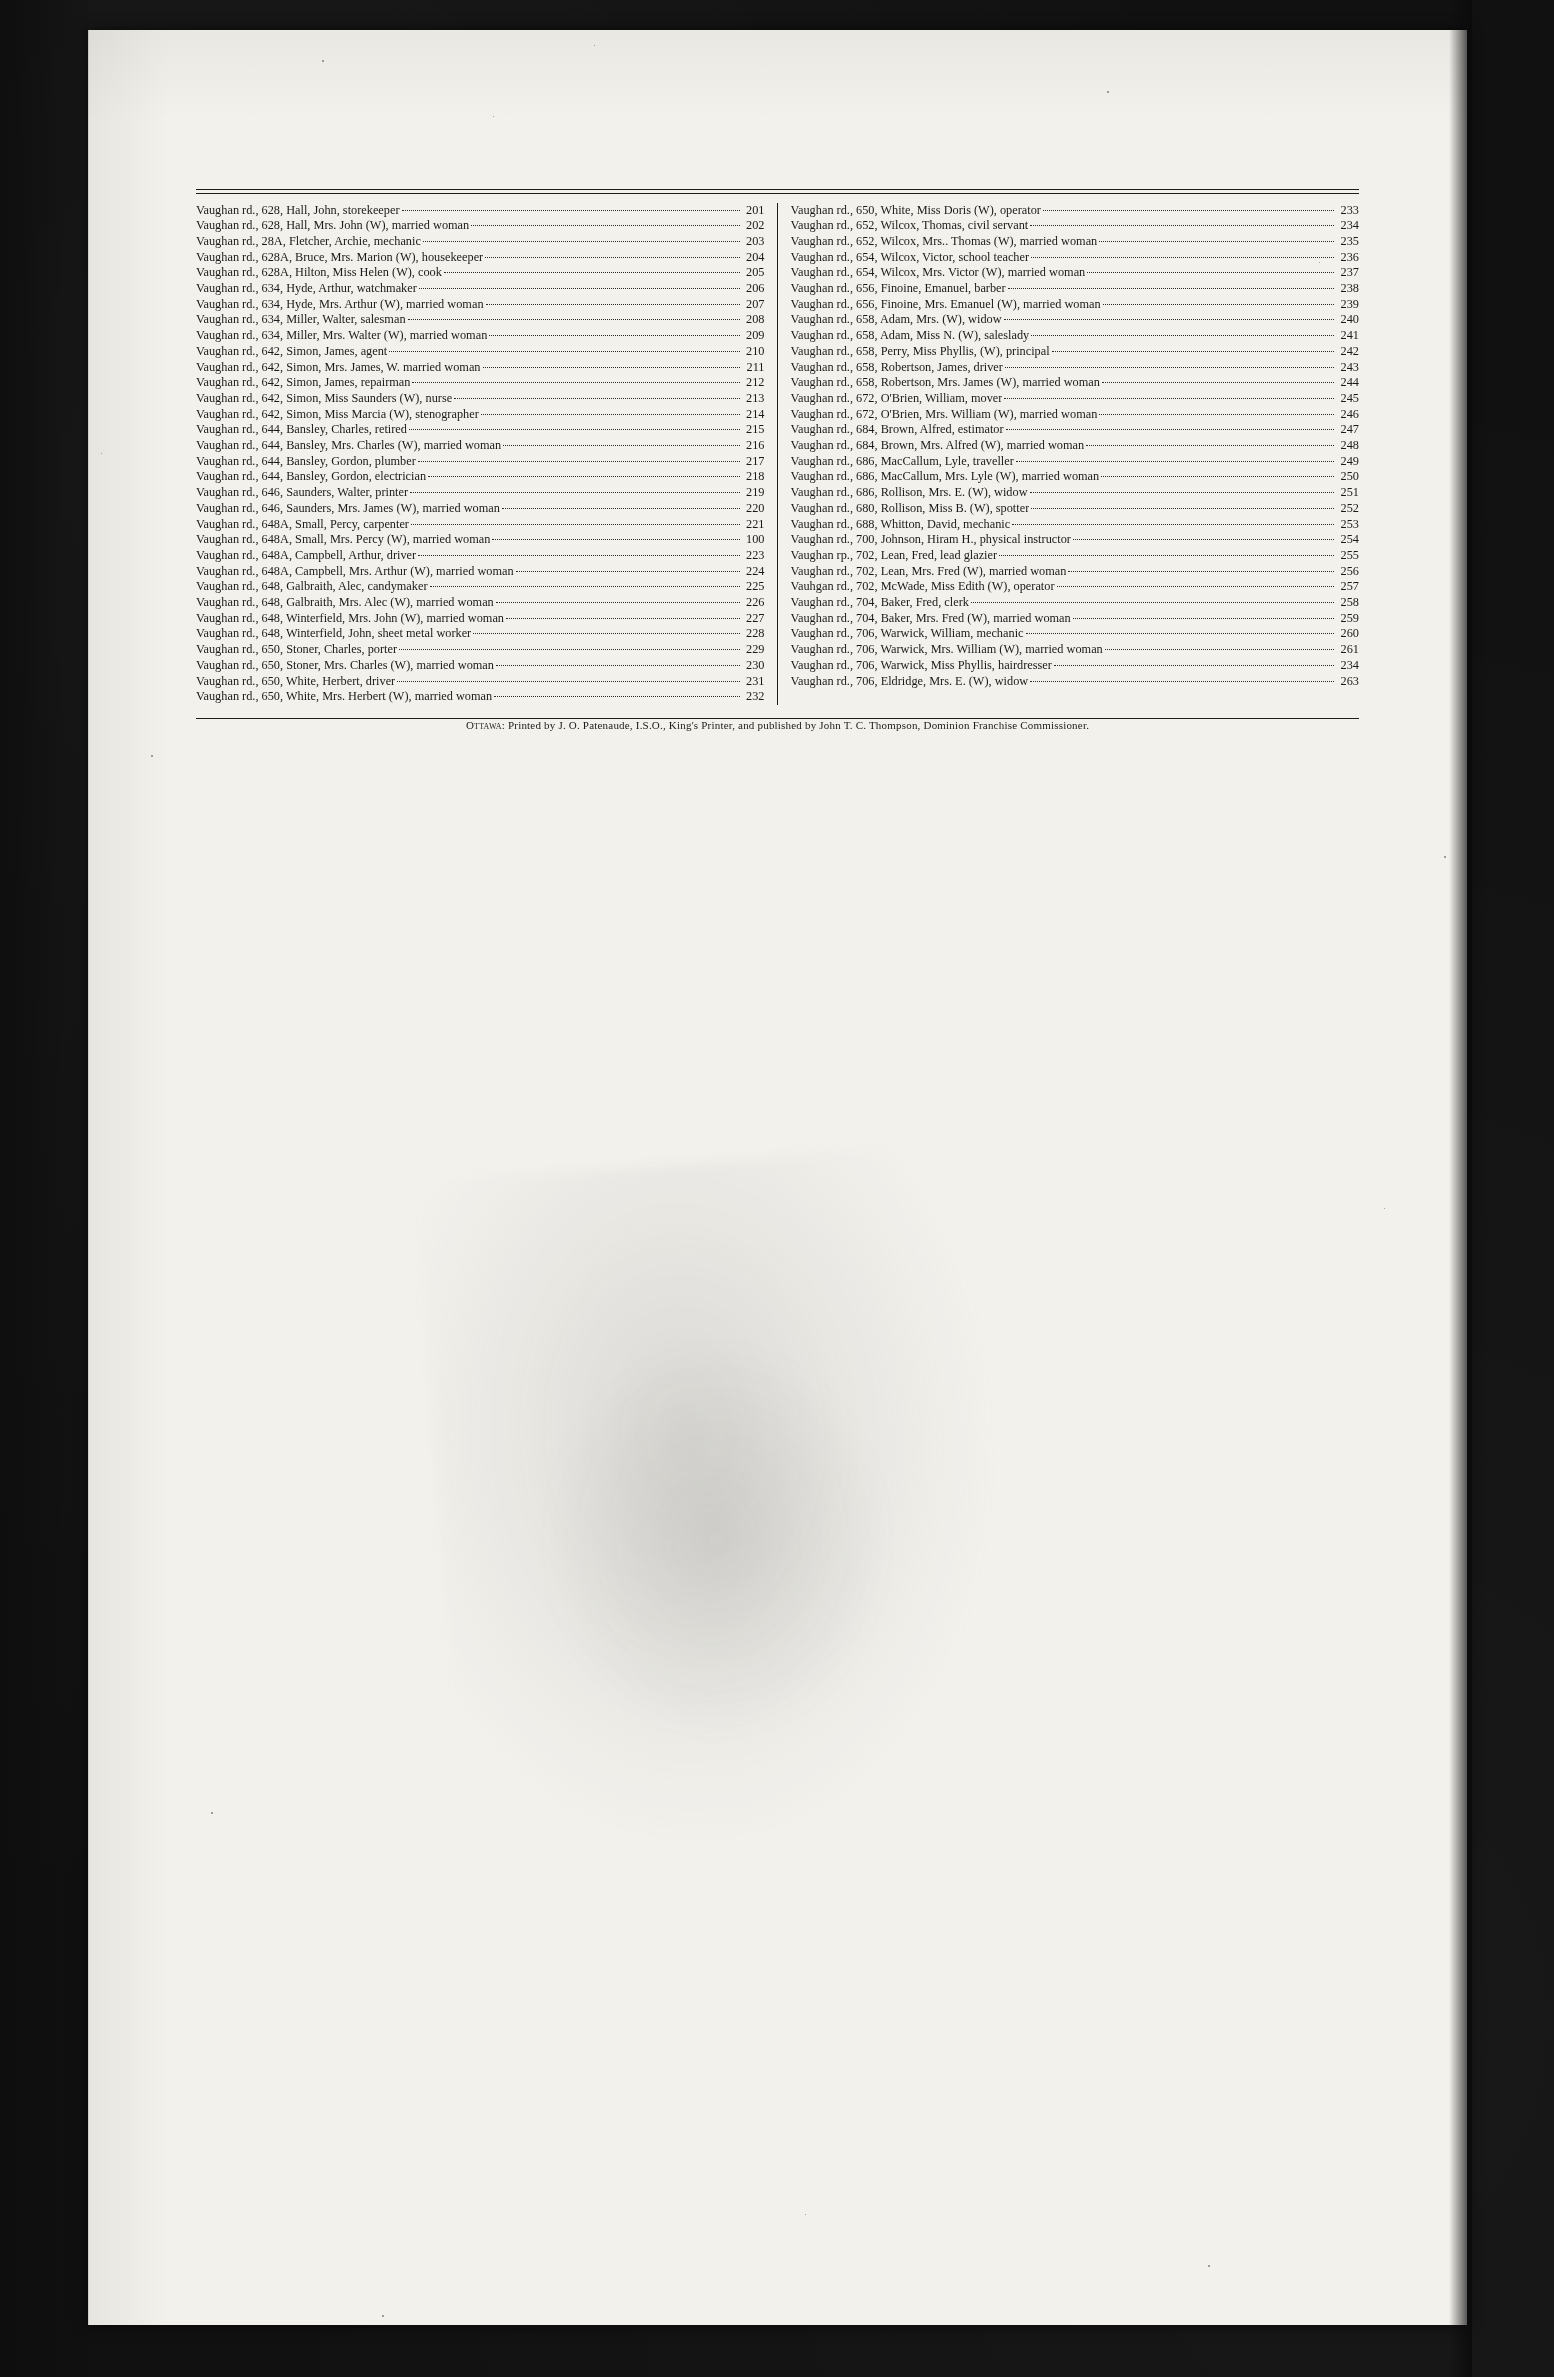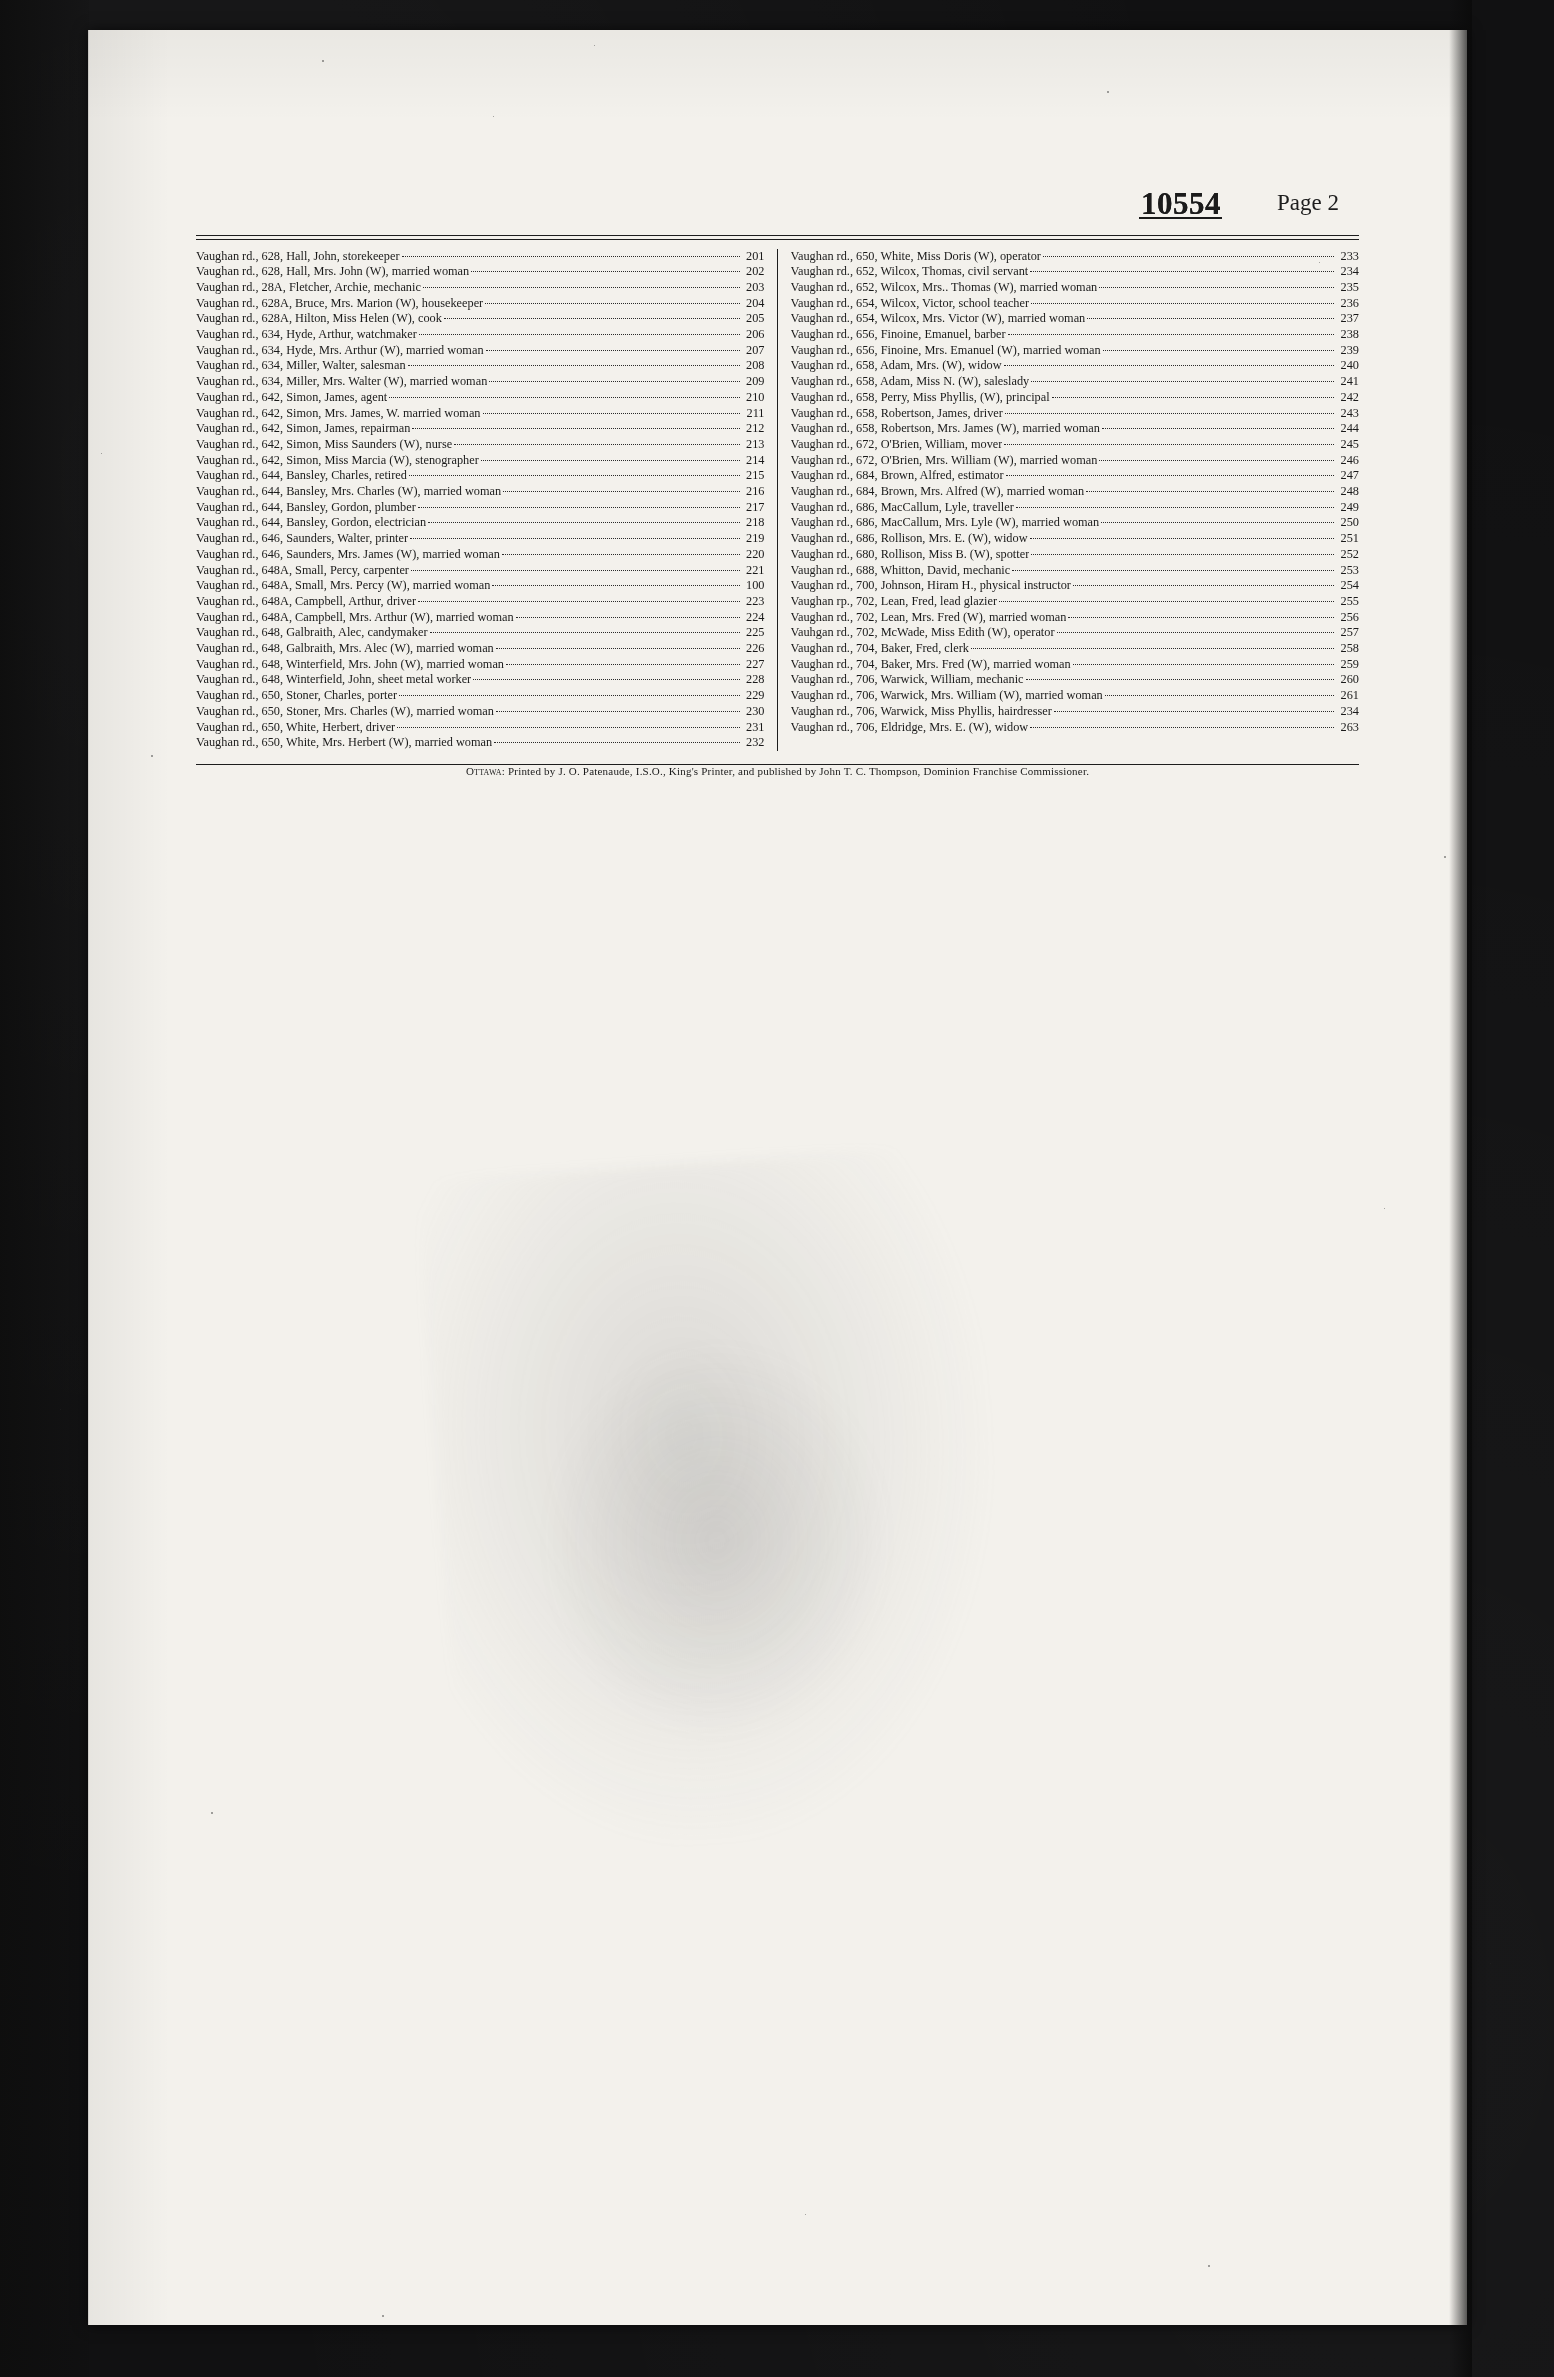--- a/index.html
+++ b/index.html
@@ -213,24 +213,20 @@
 
 <div class="scan-bg"></div>
 
 <div class="page-sheet">
 
   <div class="smudge"></div>
   <div class="smudge2"></div>
 
   <div class="content">
 
-    <div class="header-row">
-      <div class="stamp-number">10554</div>
-      <div class="page-label">Page 2</div>
-    </div>
 
     <div class="rule-double"></div>
 
     <div class="columns">
       <div class="col col-left" id="col-left">
           <div class="entry">
             <span class="txt">Vaughan rd., 628, Hall, John, storekeeper</span>
             <span class="dots"></span>
             <span class="num">201</span>
           </div>

